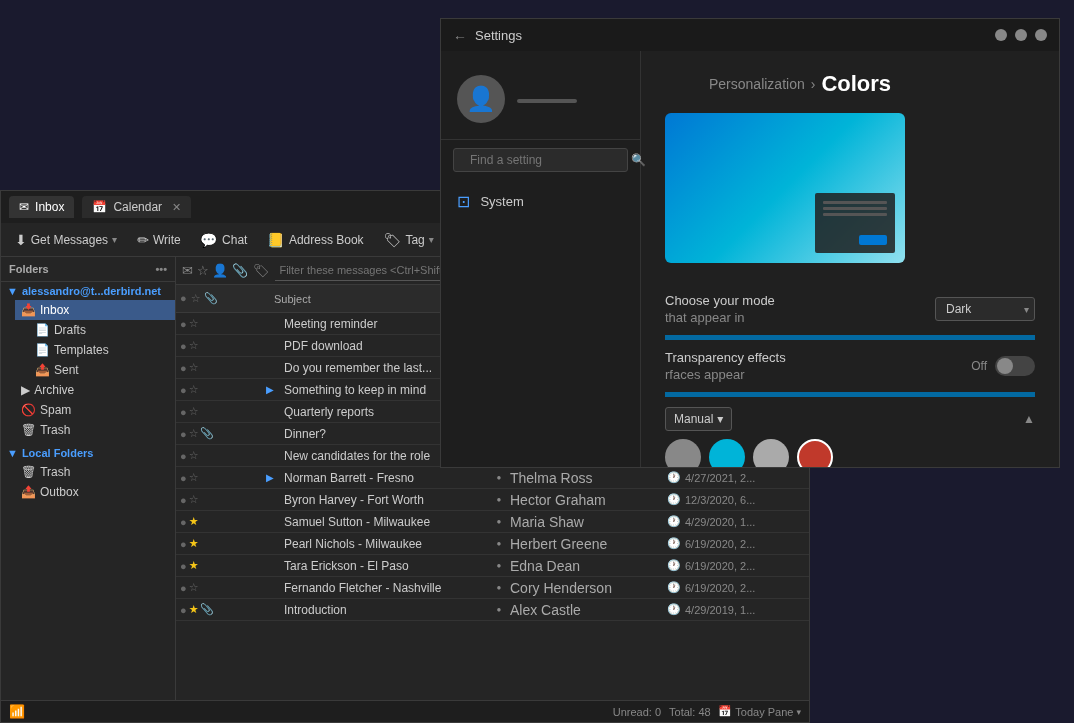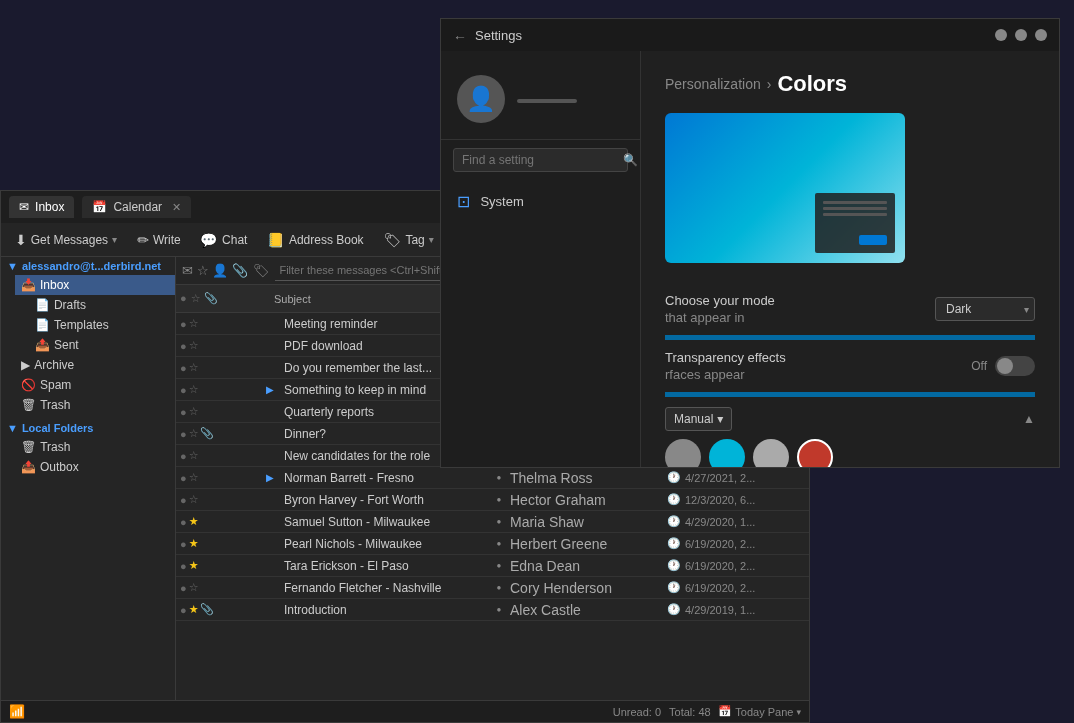--- a/index.html
+++ b/index.html
@@ -326,21 +326,21 @@
     }
     .settings-username { font-size: 13px; color: #fff; font-weight: 500; }
 
     .settings-search-bar {
       display: flex;
       align-items: center;
       margin: 0 12px 12px;
       background: #2b2b2b;
       border: 1px solid #444;
       border-radius: 3px;
-      padding: 4px 8px;
+      padding: 4px 16px;
       gap: 6px;
     }
     .settings-search-input {
       background: transparent;
       border: none;
       color: #ccc;
       font-size: 12px;
       flex: 1;
       outline: none;
     }
@@ -361,20 +361,21 @@
       padding: 20px 24px;
       overflow-y: auto;
     }
     .settings-breadcrumb {
       font-size: 14px;
       color: #888;
       margin-bottom: 16px;
       display: flex;
       align-items: center;
       gap: 6px;
+      margin-left: 44px;
     }
     .settings-breadcrumb .current { font-size: 22px; font-weight: 600; color: #fff; }
 
     .settings-wallpaper-preview {
       width: 240px;
       height: 150px;
       background: linear-gradient(135deg, #0078d4 0%, #00b4d8 50%, #90e0ef 100%);
       border-radius: 6px;
       margin-bottom: 20px;
       position: relative;
@@ -556,20 +557,24 @@
       <span class="tb-btn-icon">🔍</span>
       <span>Quick Filter</span>
     </button>
     <input class="tb-search" type="text" placeholder="Search &lt;Ctrl+K&gt;" style="">
     <span class="tb-menu-icon">≡</span>
   </div>
 
   <div class="tb-content">
 
     <div class="tb-sidebar">
+      <div class="tb-sidebar-header">
+        <span>Folders</span>
+        <span style="color:#888;cursor:pointer;">•••</span>
+      </div>
 
       <div class="tb-folder-item account">
         <span>▼</span>
         <span>alessandro@t...derbird.net</span>
       </div>
 
       <div class="tb-folder-item selected tb-folder-indent">
         <span>📥</span>
         <span>Inbox</span>
       </div>

